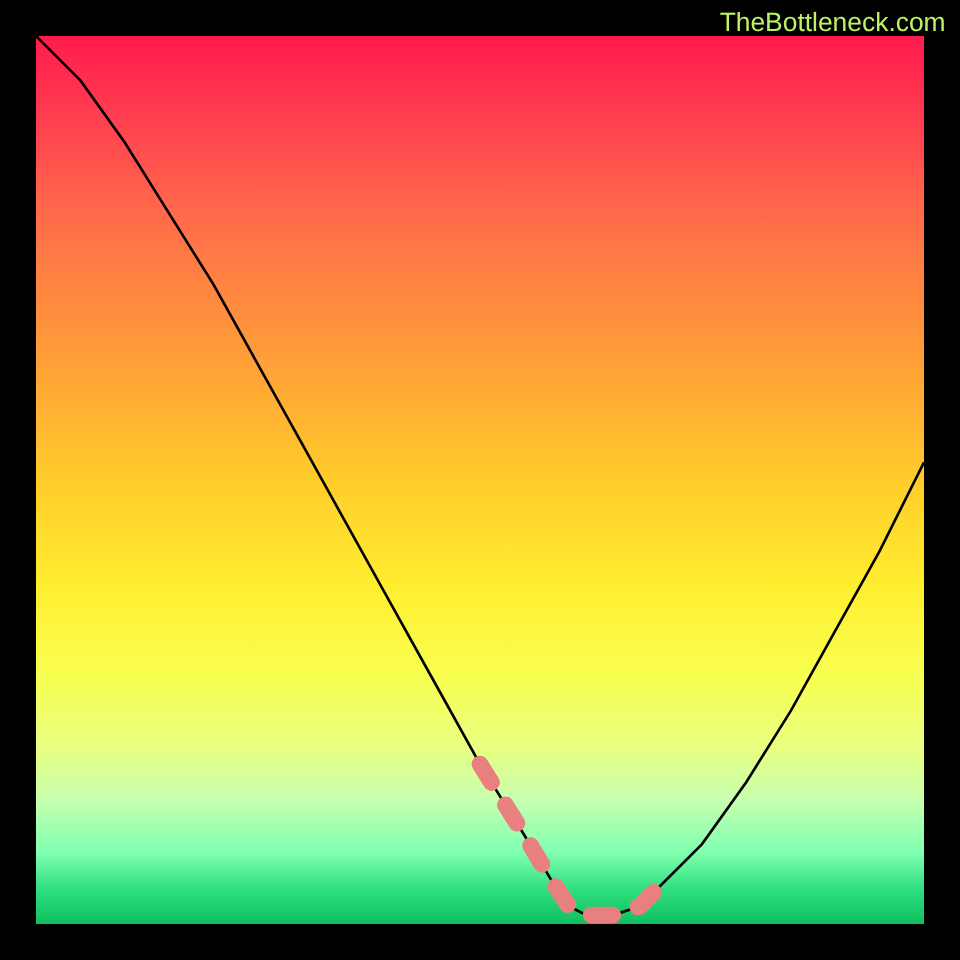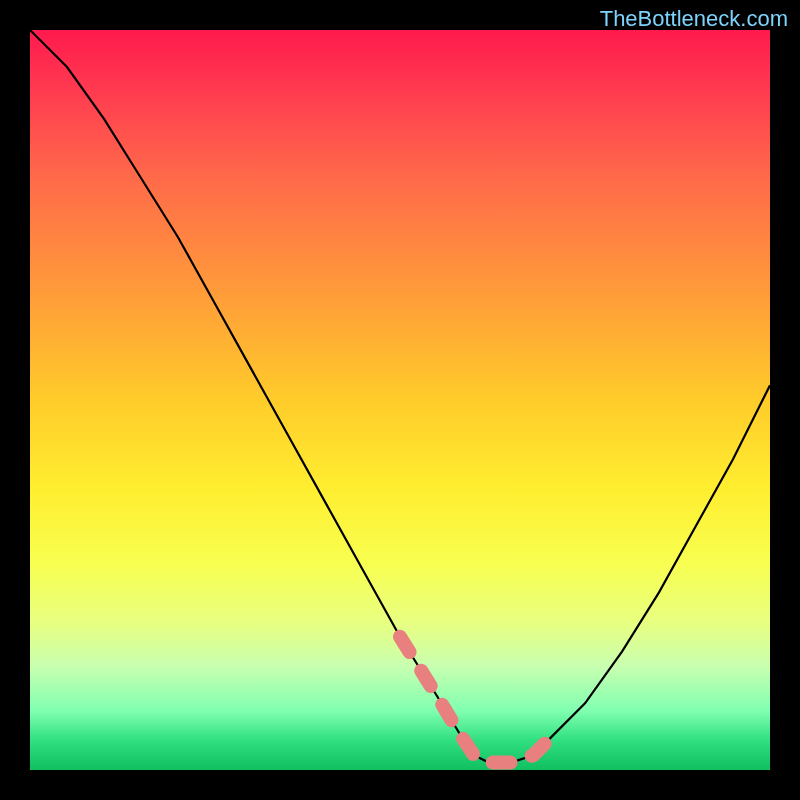--- a/index.html
+++ b/index.html
@@ -8,21 +8,21 @@
     width: 800px;
     height: 800px;
     background: #000;
     position: relative;
     font-family: Arial, sans-serif;
   }
   .watermark {
     position: absolute;
     top: 6px;
     right: 12px;
-    color: #7dd3fc;
+    color: #bef264;
     font-size: 22px;
     z-index: 10;
     text-align: center;
   }
   .plot-area {
     position: absolute;
     left: 30px;
     top: 30px;
     width: 740px;
     height: 740px;

